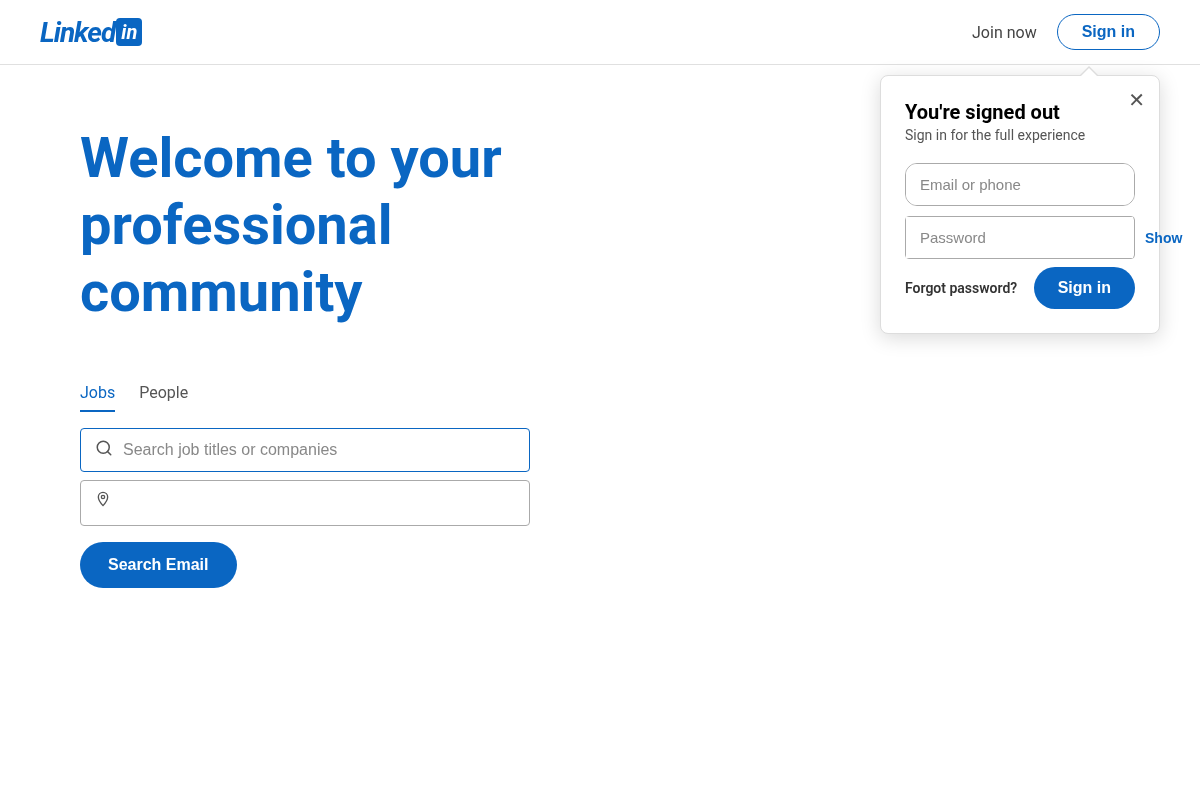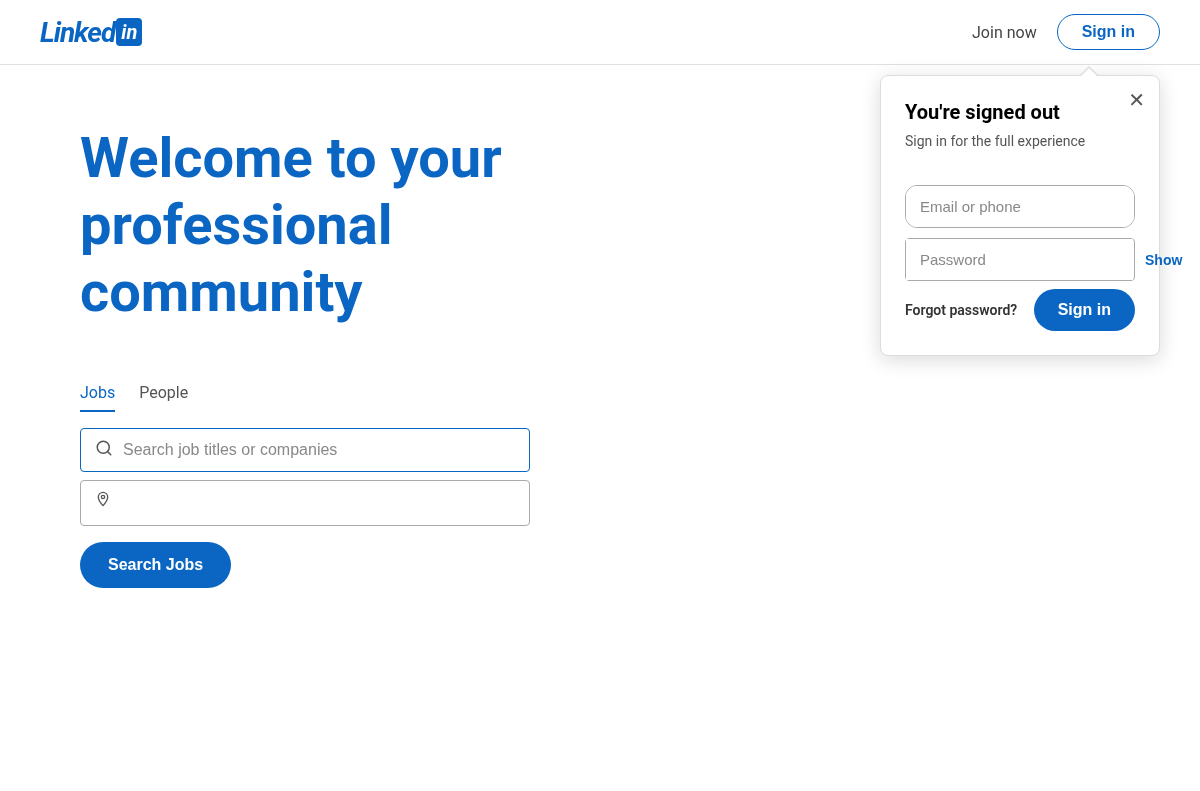--- a/index.html
+++ b/index.html
@@ -203,26 +203,26 @@
       font-size: 20px;
       color: #555;
       background: none;
       border: none;
       line-height: 1;
     }
     .popup-title {
       font-size: 20px;
       font-weight: 700;
       color: #000;
-      margin-bottom: 9px;
+      margin-bottom: 3px;
     }
     .popup-subtitle {
       font-size: 14px;
       color: #555;
-      margin-bottom: 36px;
+      margin-bottom: 20px;
     }
 
     
     .popup-input-wrapper {
       border: 1px solid #aaa;
       border-radius: 12px;
       margin-bottom: 10px;
       overflow: hidden;
     }
     .popup-input-wrapper input {
@@ -332,21 +332,21 @@
         <span class="location-icon">
           <svg width="16" height="20" viewBox="0 0 24 30" fill="none" stroke="#555" stroke-width="2" stroke-linecap="round" stroke-linejoin="round">
             <path d="M12 2C8.13 2 5 5.13 5 9c0 5.25 7 13 7 13s7-7.75 7-13c0-3.87-3.13-7-7-7z"></path>
             <circle cx="12" cy="9" r="2.5"></circle>
           </svg>
         </span>
         <input type="text" placeholder="" style="">
       </div>
     </div>
 
-    <button class="search-jobs-btn">Search Jobs</button>
+    <button class="search-jobs-btn">Search Email</button>
   </div>
 
   <div class="signin-popup">
     <div class="popup-arrow"></div>
 
     <button class="popup-close">✕</button>
 
     <div class="popup-title">You're signed out</div>
     <div class="popup-subtitle">Sign in for the full experience</div>
 

